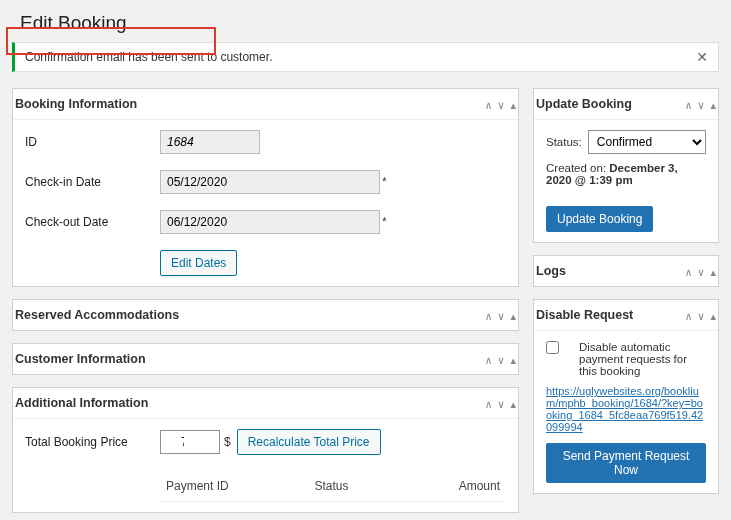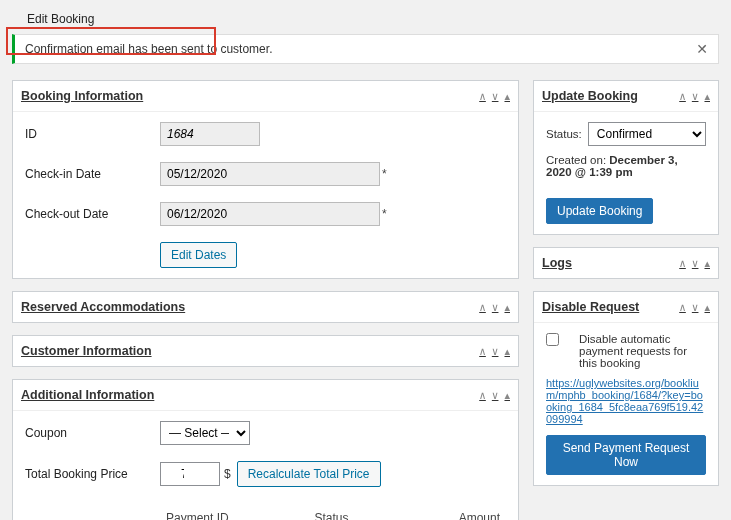--- a/index.html
+++ b/index.html
@@ -1,26 +1,26 @@
 <!DOCTYPE html>
 <html><head>
 <meta charset="utf-8">
 <style>
   * { box-sizing: border-box; margin: 0; padding: 0; }
   body { font-family: -apple-system, "Segoe UI", Arial, sans-serif; font-size: 12px; background: #f1f1f1; color: #333; }
   .wrap { padding: 8px 12px; }
-  .page-title { font-size: 12px; font-weight: 400; margin: 4px 15px 8px; color: #222; }
+  .page-title { font-size: 19px; font-weight: 400; margin: 4px 8px 8px; color: #222; }
   .notice { background: #fff; border: 1px solid #ddd; border-left: 3px solid #00a32a; padding: 6px 10px; position: relative; display: flex; align-items: center; justify-content: space-between; margin-bottom: 16px; }
   .notice .dismiss { cursor: pointer; color: #666; font-size: 14px; }
   .highlight-notice { position: absolute; border: 2px solid #d83a2b; left: 6px; top: 27px; width: 210px; height: 28px; pointer-events: none; }
   .cols { display: flex; gap: 14px; }
   .col-main { flex: 1; min-width: 0; }
   .col-side { width: 186px; flex-shrink: 0; position: relative; }
   .box { background: #fff; border: 1px solid #ccd0d4; margin-bottom: 12px; }
-  .box-head { display: flex; align-items: center; justify-content: space-between; padding: 8px 8px; border-bottom: 1px solid #eee; text-decoration: underline; }
+  .box-head { display: flex; align-items: flex-end; justify-content: space-between; padding: 8px 2px; border-bottom: 1px solid #eee; }
   .box-head.nohr { border-bottom: none; }
   .box-head h2 { font-size: 12.5px; font-weight: 600; }
   .box-controls { display: flex; gap: 6px; align-items: center; color: #888; }
   .box-controls span { cursor: pointer; font-size: 11px; line-height: 1; }
   .box-body { padding: 10px 12px; font-size: 12px; }
   .box-body.small { font-size: 11.5px; }
   .form-row { display: flex; align-items: center; margin-bottom: 16px; }
   .form-row .lbl { width: 135px; color: #222; }
   .form-row input[type=text] { width: 220px; padding: 3px 6px; border: 1px solid #8c8f94; background: #fff; font-size: 12px; height: 24px; }
   .form-row input[readonly] { background: #eee; border-color: #bbb; }
@@ -120,26 +120,20 @@
         <div class="box-head">
           <h2>Additional Information</h2>
           <div class="box-controls">
             <span class="chev up"></span>
             <span class="chev down"></span>
             <span class="tri"></span>
           </div>
         </div>
         <div class="box-body">
           <div class="form-row">
-            <div class="lbl">Coupon</div>
-            <select style="width:90px">
-              <option>— Select —</option>
-            </select>
-          </div>
-          <div class="form-row">
             <div class="lbl">Total Booking Price</div>
             <input type="number" class="num-input" value="750" style="">
             <span class="cur">$</span>
             <button class="btn">Recalculate Total Price</button>
           </div>
           <table class="tbl">
             <thead>
               <tr>
                 <th>Payment ID</th>
                 <th>Status</th>

